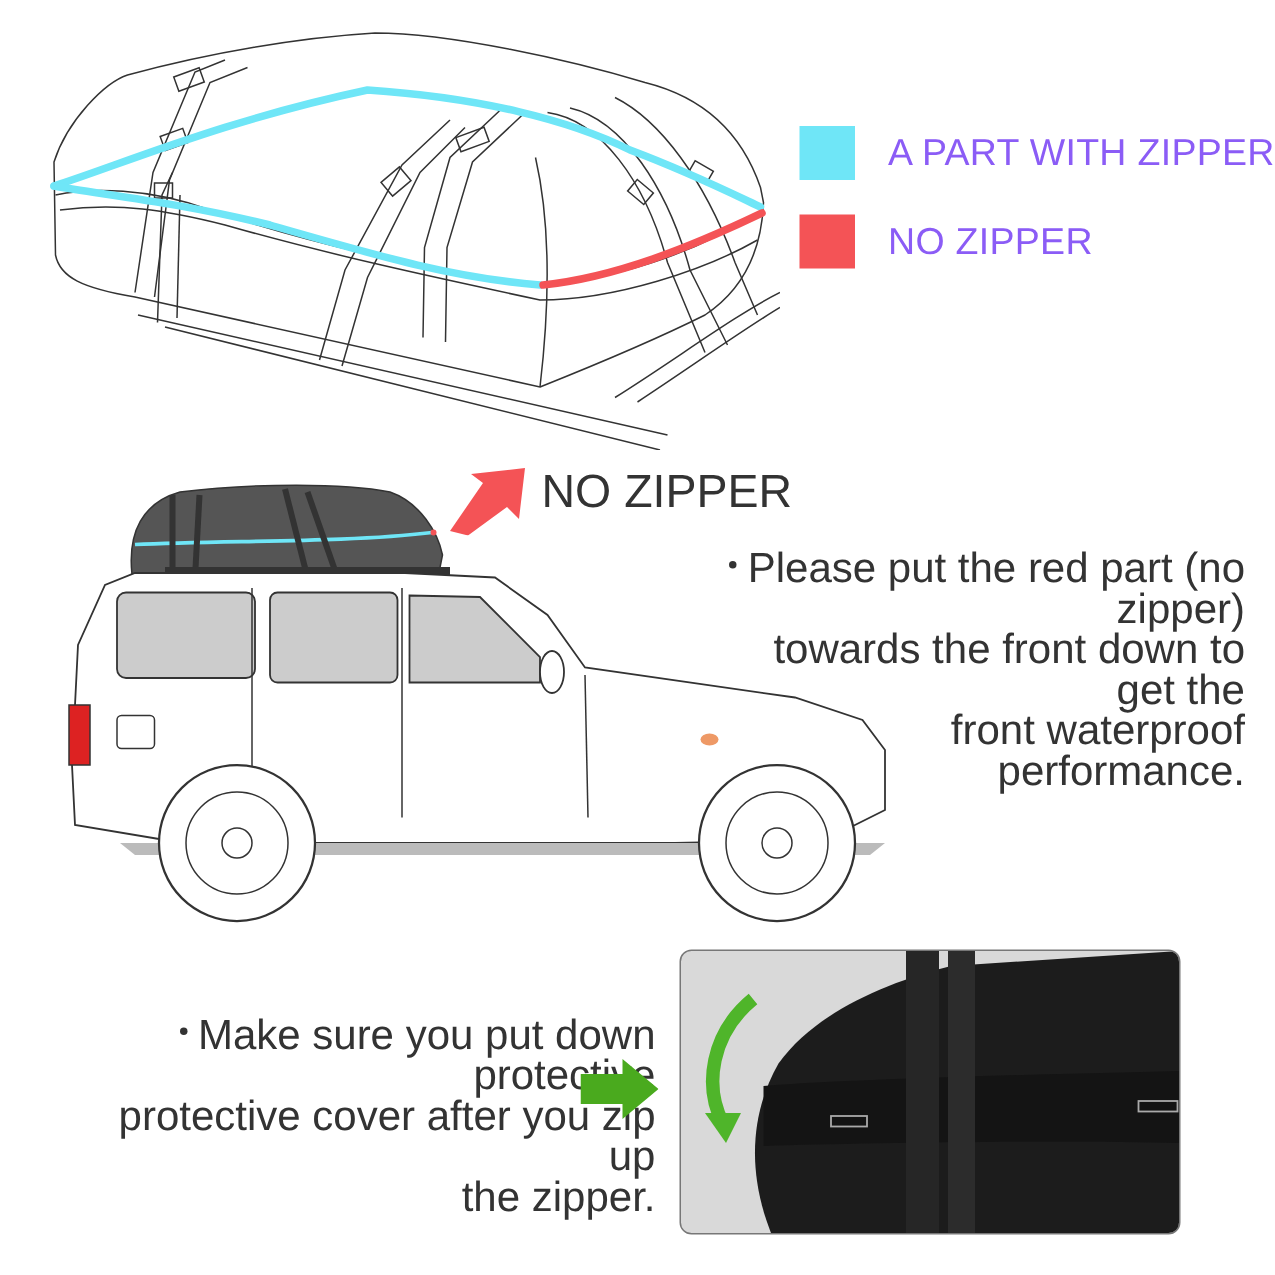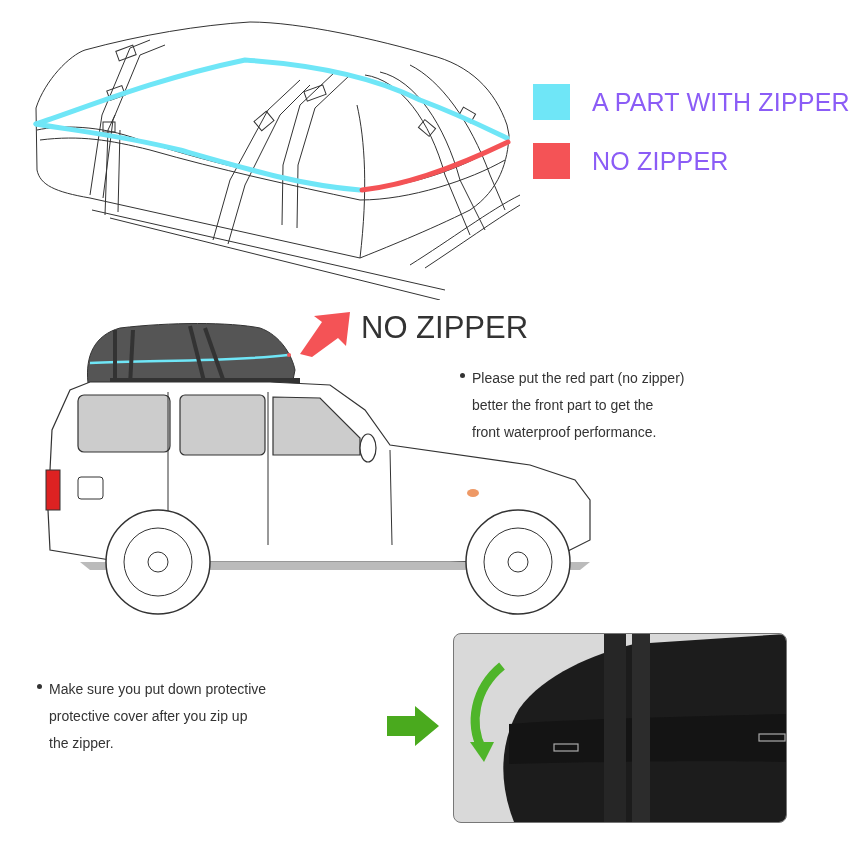--- a/index.html
+++ b/index.html
@@ -2,21 +2,21 @@
 <html><head>
 <meta charset="utf-8">
 <style>
   html,body{margin:0;padding:0;background:#fff;}
   body{width:850px;height:850px;position:relative;overflow:hidden;font-family:"Liberation Sans","DejaVu Sans",sans-serif;color:#333;}
   .abs{position:absolute;}
   .legend-item{position:absolute;display:flex;align-items:center;}
   .swatch{width:37px;height:36px;margin-right:22px;}
   .legend-label{font-size:25px;color:#8b5cf6;letter-spacing:0.2px;}
   .big-label{font-size:31px;color:#333;}
-  .bullet-text{font-size:14px;line-height:27px;color:#333;}
+  .bullet-text{font-size:28px;line-height:27px;color:#333;text-align:right;}
   .bullet-text .dot{display:inline-block;width:5px;height:5px;border-radius:50%;background:#333;margin-right:7px;vertical-align:middle;position:relative;top:-4px;}
   .photo{position:absolute;left:453px;top:633px;width:332px;height:188px;border:1.5px solid #777;border-radius:8px;background:#d9d9d9;overflow:hidden;}
 </style>
 </head>
 <body>
 
 <svg class="abs" style="left:0;top:0" width="520" height="300" viewBox="0 0 520 300">
   <g fill="none" stroke="#333" stroke-width="1">
 
     <path d="M36,108 C45,80 70,55 85,50 C140,35 200,25 250,22 C300,22 380,40 430,55 C470,65 495,90 507,125 L509,135 C508,160 500,190 470,210 C430,230 380,250 360,258 L90,198 C55,192 40,185 37,170 Z"></path>
@@ -118,21 +118,21 @@
   </g>
 </svg>
 
 <svg class="abs" style="left:300px;top:312px" width="55" height="45" viewBox="0 0 55 45">
   <polygon points="0,42 22,10 14,4 50,0 46,34 38,26 12,45" fill="#f45356"></polygon>
 </svg>
 <div class="abs big-label" style="left:361px;top:310px;">NO ZIPPER</div>
 
 <div class="abs bullet-text" style="left:460px;top:365px;width:370px;">
   <div><span class="dot"></span><span>Please put the red part (no zipper)</span></div>
-  <div style="padding-left:12px">better the front part to get the</div>
+  <div style="padding-left:12px">towards the front down to get the</div>
   <div style="padding-left:12px">front waterproof performance.</div>
 </div>
 
 <div class="abs bullet-text" style="left:37px;top:676px;width:400px;">
   <div><span class="dot"></span><span>Make sure you put down protective</span></div>
   <div style="padding-left:12px">protective cover after you zip up</div>
   <div style="padding-left:12px">the zipper.</div>
 </div>
 
 <svg class="abs" style="left:387px;top:706px" width="52" height="40" viewBox="0 0 52 40">

